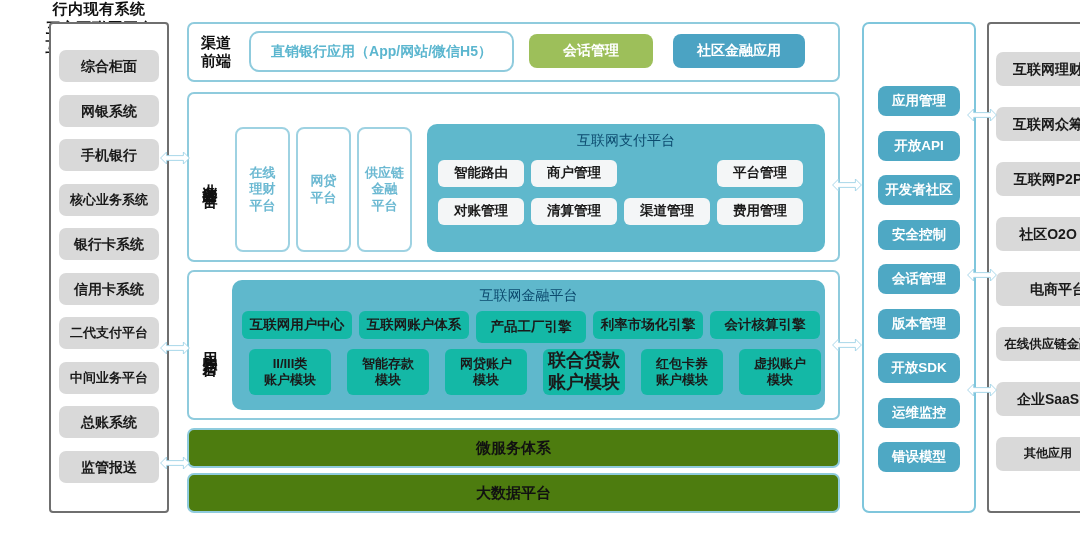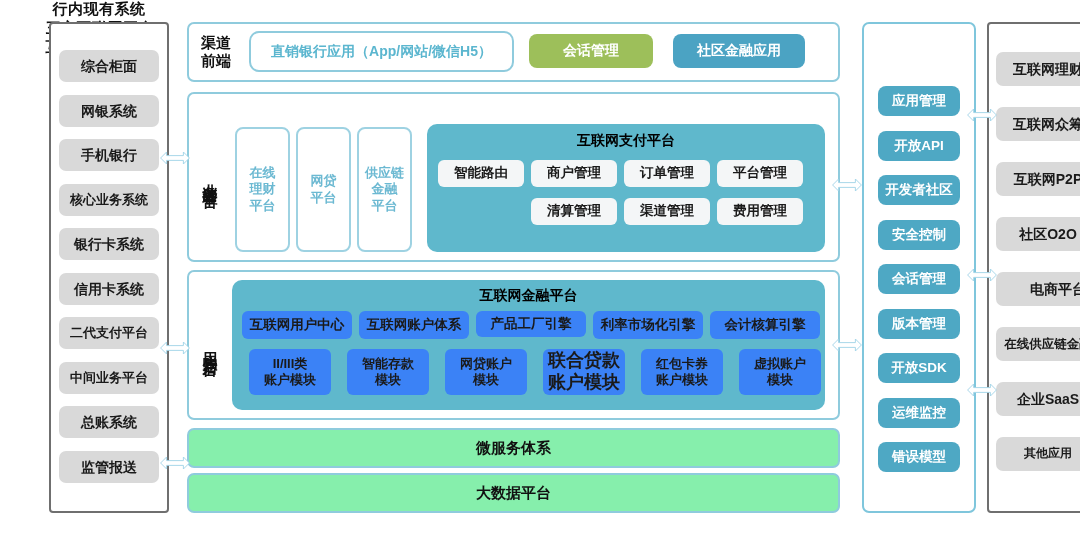--- a/index.html
+++ b/index.html
@@ -82,33 +82,33 @@
     font-weight:bold;color:#6cb9d2;text-align:center;line-height:1.25;
   }
 
   
   .panel{
     position:absolute;box-sizing:border-box;
     background:#5fb8cc;border-radius:10px;
   }
   .panel-title{
     position:absolute;left:0;right:0;text-align:center;
-    font-weight:bold;color:#000000;
+    font-weight:normal;color:#0c4a6e;
   }
   .chip{
     position:absolute;box-sizing:border-box;
-    background:#3b82f6;border-radius:6px;
+    background:#14b8a6;border-radius:6px;
     display:flex;align-items:center;justify-content:center;
     font-weight:bold;color:#1a1a1a;text-align:center;line-height:1.2;
   }
   .chip-white{background:#f4f6f7;}
 
   
   .bar{
-    position:absolute;box-sizing:border-box;background:#86efac;
+    position:absolute;box-sizing:border-box;background:#4d7c0f;
     border:2px solid #8fcbdd;border-radius:7px;
     display:flex;align-items:center;justify-content:center;
     font-weight:bold;color:#111;
   }
 
   
   .arrow{position:absolute;}
   .arrow svg{display:block;}
 </style>
 </head>
@@ -170,31 +170,31 @@
       <div class="chan-outline" style="left: 210px; top: 31px; width: 265px; height: 41px;;font-size:14px">直销银行应用（App/网站/微信H5）</div>
       <div class="chan-green" style="left: 490px; top: 34px; width: 124px; height: 34px;;font-size:14px">会话管理</div>
       <div class="chan-blue" style="left: 634px; top: 34px; width: 132px; height: 34px;;font-size:14px">社区金融应用</div>
       <div class="vcard" style="left: 196px; top: 127px; width: 55px; height: 125px;;font-size:13px">在线<br>理财<br>平台</div>
       <div class="vcard" style="left: 257px; top: 127px; width: 55px; height: 125px;;font-size:13px">网贷<br>平台</div>
       <div class="vcard" style="left: 318px; top: 127px; width: 55px; height: 125px;;font-size:13px">供应链<br>金融<br>平台</div>
       <div class="panel" style="left: 388px; top: 124px; width: 398px; height: 128px;">
         <div class="panel-title" style="top: 8px; font-size: 14px;">互联网支付平台</div>
         <div class="chip chip-white" style="left: 11px; top: 36px; width: 86px; height: 27px; font-size: 13.5px;">智能路由</div>
         <div class="chip chip-white" style="left: 104px; top: 36px; width: 86px; height: 27px; font-size: 13.5px;">商户管理</div>
-        <div class="chip chip-white" style="left: 197px; top: 36px; width: 86px; height: 27px; font-size: 13.5px;">订单管理</div>
         <div class="chip chip-white" style="left: 290px; top: 36px; width: 86px; height: 27px; font-size: 13.5px;">平台管理</div>
+        <div class="chip chip-white" style="left: 11px; top: 74px; width: 86px; height: 27px; font-size: 13.5px;">对账管理</div>
         <div class="chip chip-white" style="left: 104px; top: 74px; width: 86px; height: 27px; font-size: 13.5px;">清算管理</div>
         <div class="chip chip-white" style="left: 197px; top: 74px; width: 86px; height: 27px; font-size: 13.5px;">渠道管理</div>
         <div class="chip chip-white" style="left: 290px; top: 74px; width: 86px; height: 27px; font-size: 13.5px;">费用管理</div>
       </div>
       <div class="panel" style="left: 193px; top: 280px; width: 593px; height: 130px;">
         <div class="panel-title" style="top: 7px; font-size: 14px;">互联网金融平台</div>
         <div class="chip" style="left: 10px; top: 31px; width: 110px; height: 28px; font-size: 13.5px;">互联网用户中心</div>
         <div class="chip" style="left: 127px; top: 31px; width: 110px; height: 28px; font-size: 13.5px;">互联网账户体系</div>
-        <div class="chip" style="left: 244px; top: 31px; width: 110px; height: 26px; font-size: 13.5px;">产品工厂引擎</div>
+        <div class="chip" style="left: 244px; top: 31px; width: 110px; height: 32px; font-size: 13.5px;">产品工厂引擎</div>
         <div class="chip" style="left: 361px; top: 31px; width: 110px; height: 28px; font-size: 13.5px;">利率市场化引擎</div>
         <div class="chip" style="left: 478px; top: 31px; width: 110px; height: 28px; font-size: 13.5px;">会计核算引擎</div>
         <div class="chip" style="left: 17px; top: 69px; width: 82px; height: 46px; font-size: 13px;">II/III类<br>账户模块</div>
         <div class="chip" style="left: 115px; top: 69px; width: 82px; height: 46px; font-size: 13px;">智能存款<br>模块</div>
         <div class="chip" style="left: 213px; top: 69px; width: 82px; height: 46px; font-size: 13px;">网贷账户<br>模块</div>
         <div class="chip" style="left: 311px; top: 69px; width: 82px; height: 46px; font-size: 18px;">联合贷款<br>账户模块</div>
         <div class="chip" style="left: 409px; top: 69px; width: 82px; height: 46px; font-size: 13px;">红包卡券<br>账户模块</div>
         <div class="chip" style="left: 507px; top: 69px; width: 82px; height: 46px; font-size: 13px;">虚拟账户<br>模块</div>
       </div>
       <div class="arrow" style="left: 121px; top: 145px;">

